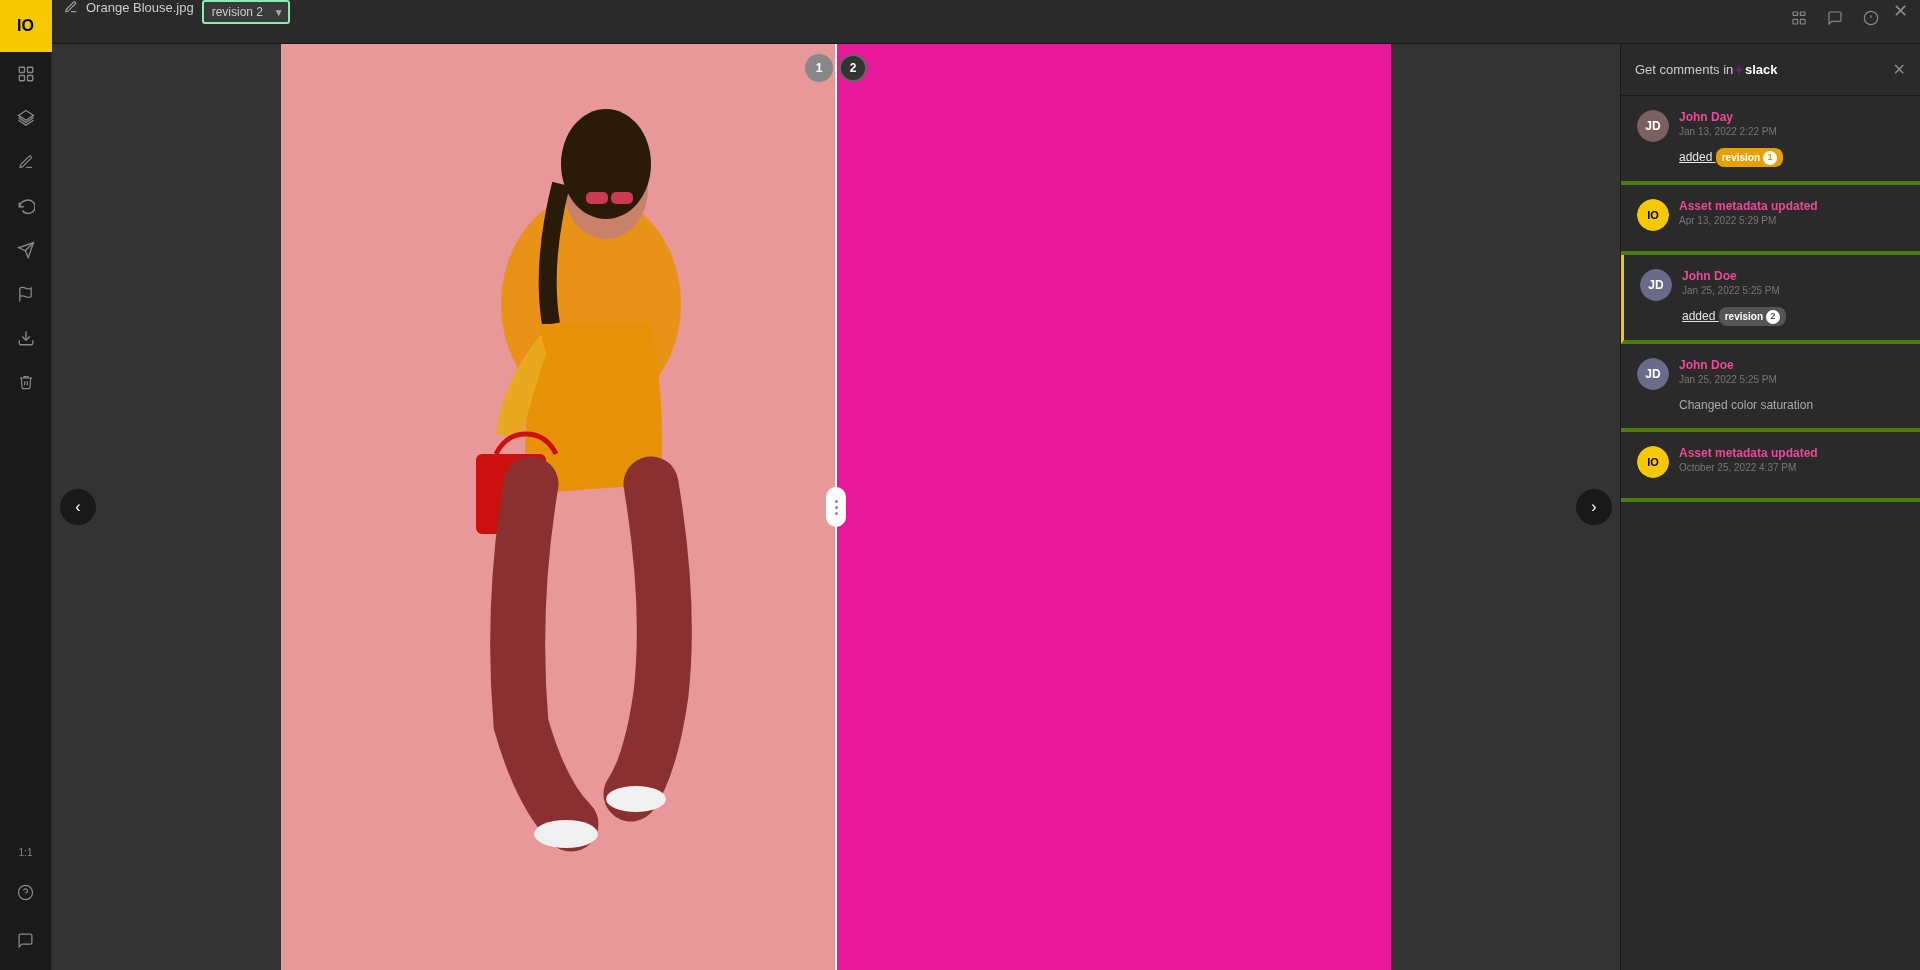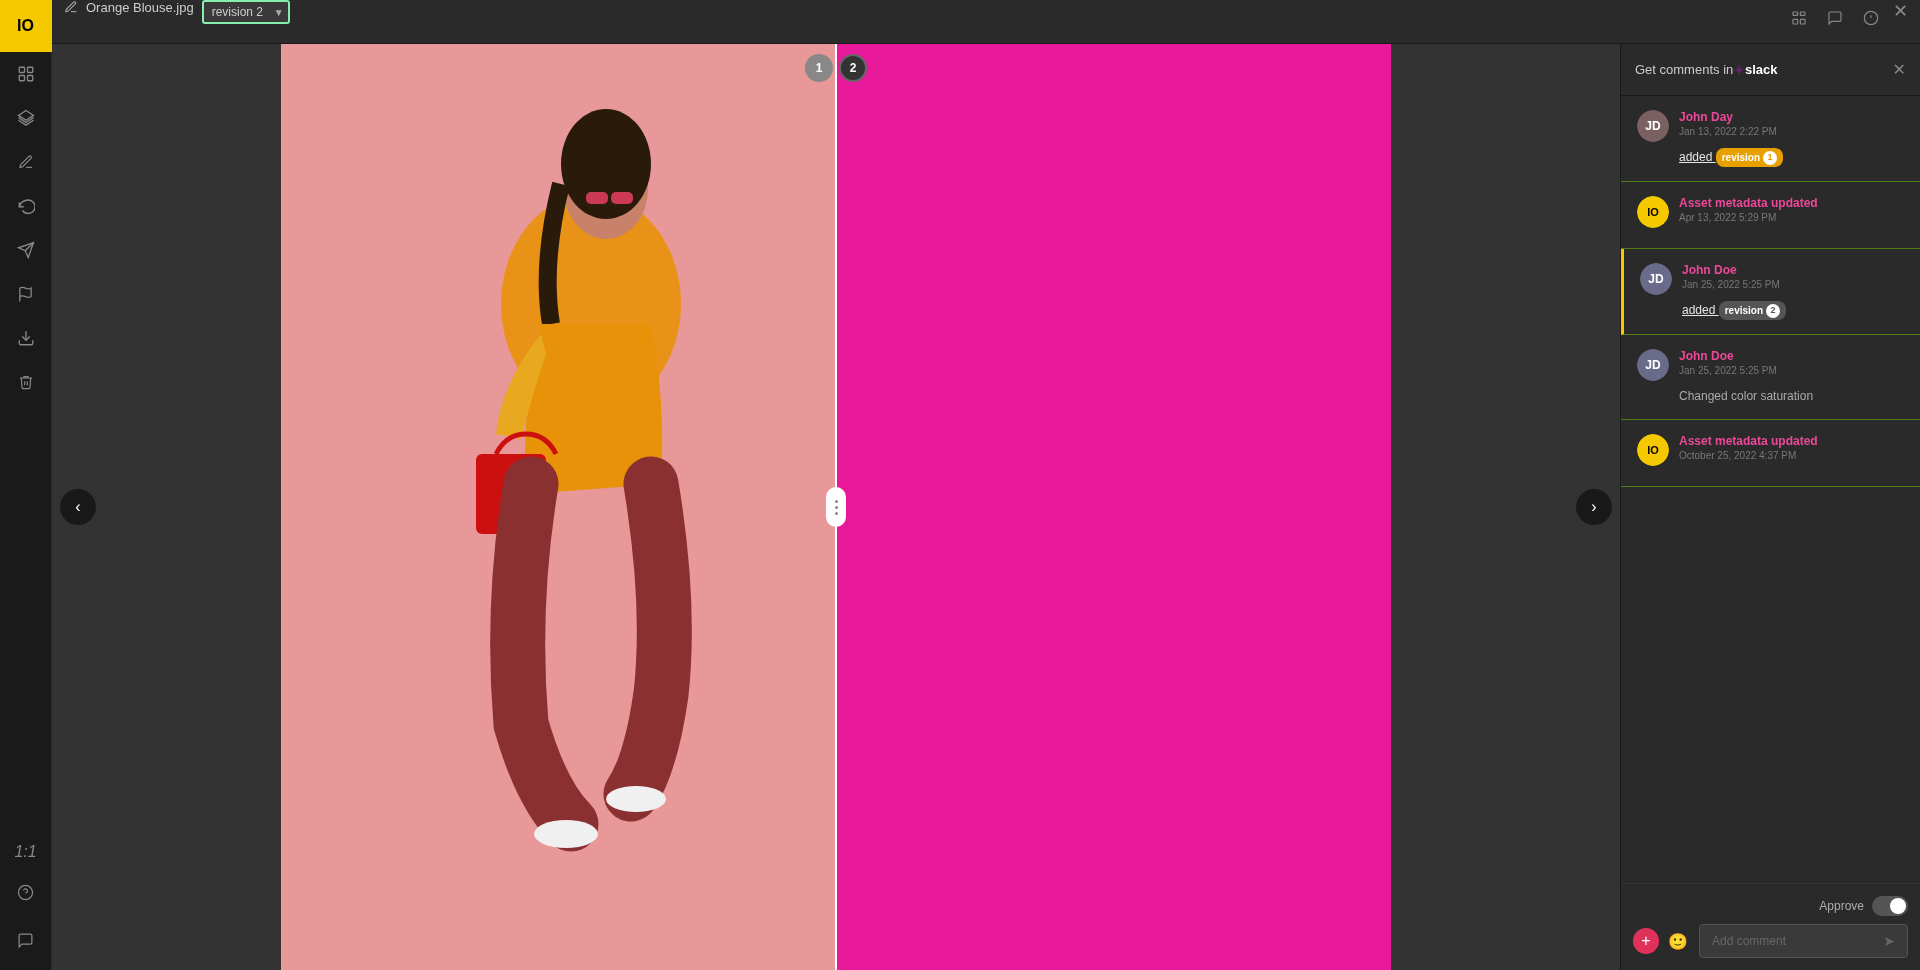--- a/index.html
+++ b/index.html
@@ -41,23 +41,22 @@
       transition: color 0.2s;
     }
     .sidebar-spacer { flex: 1; }
     .sidebar-ratio {
       width: 52px;
       height: 36px;
       display: flex;
       align-items: center;
       justify-content: center;
       color: #888;
-      font-size: 16px;
-      cursor: pointer;
-      font-style: italic;
+      font-size: 10px;
+      cursor: pointer;
     }
 
     
     .main {
       flex: 1;
       display: flex;
       flex-direction: column;
       background: #222;
       overflow: hidden;
     }
@@ -302,21 +301,21 @@
       flex: 1;
       overflow-y: auto;
       padding: 0;
     }
     .comments-list::-webkit-scrollbar { width: 4px; }
     .comments-list::-webkit-scrollbar-track { background: transparent; }
     .comments-list::-webkit-scrollbar-thumb { background: #555; border-radius: 2px; }
 
     .comment-item {
       padding: 14px 16px;
-      border-bottom: 1px solid #4d7c0f;
+      border-bottom: 4px solid #4d7c0f;
       position: relative;
     }
     .comment-item.highlighted {
       border-left: 3px solid #f5c800;
     }
     .comment-header {
       display: flex;
       align-items: flex-start;
       gap: 10px;
       margin-bottom: 6px;
@@ -763,34 +762,16 @@
             </div>
             <div class="comment-meta">
               <span class="comment-author">Asset metadata updated</span>
               <span class="comment-time">October 25, 2022 4:37 PM</span>
             </div>
           </div>
         </div>
 
       </div>
 
-      <div class="comment-input-area">
-        <div class="approve-row">
-          <span class="approve-label">Approve</span>
-          <div class="approve-toggle">
-            <div class="approve-toggle-knob"></div>
-          </div>
-        </div>
-        <div style="display:flex;align-items:center;gap:8px;">
-          <div class="comment-actions">
-            <div class="action-btn-plus">+</div>
-            <div class="action-btn-emoji">🙂</div>
-          </div>
-          <div class="comment-input-field">
-            <span style="color:#666;">Add comment</span>
-            <span class="send-icon">➤</span>
-          </div>
-        </div>
-      </div>
 
     </div>
   </div>
 </div>
 
 </body></html>

